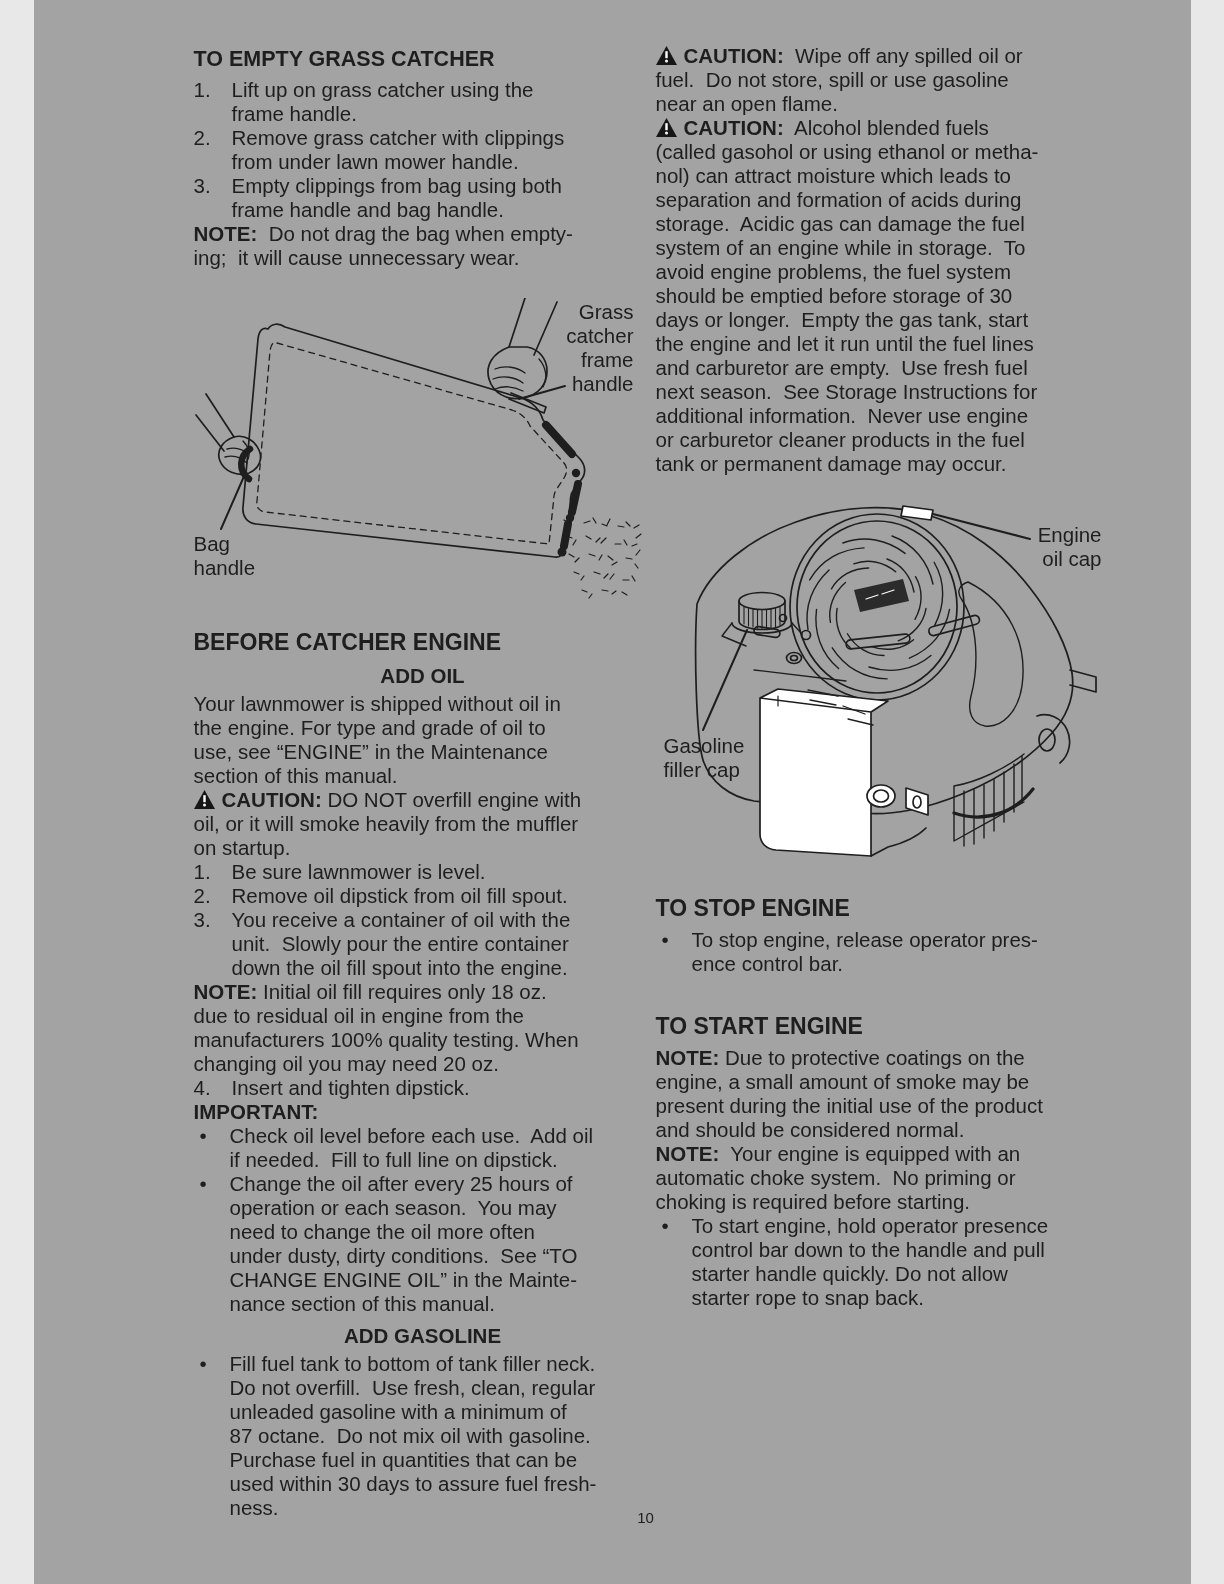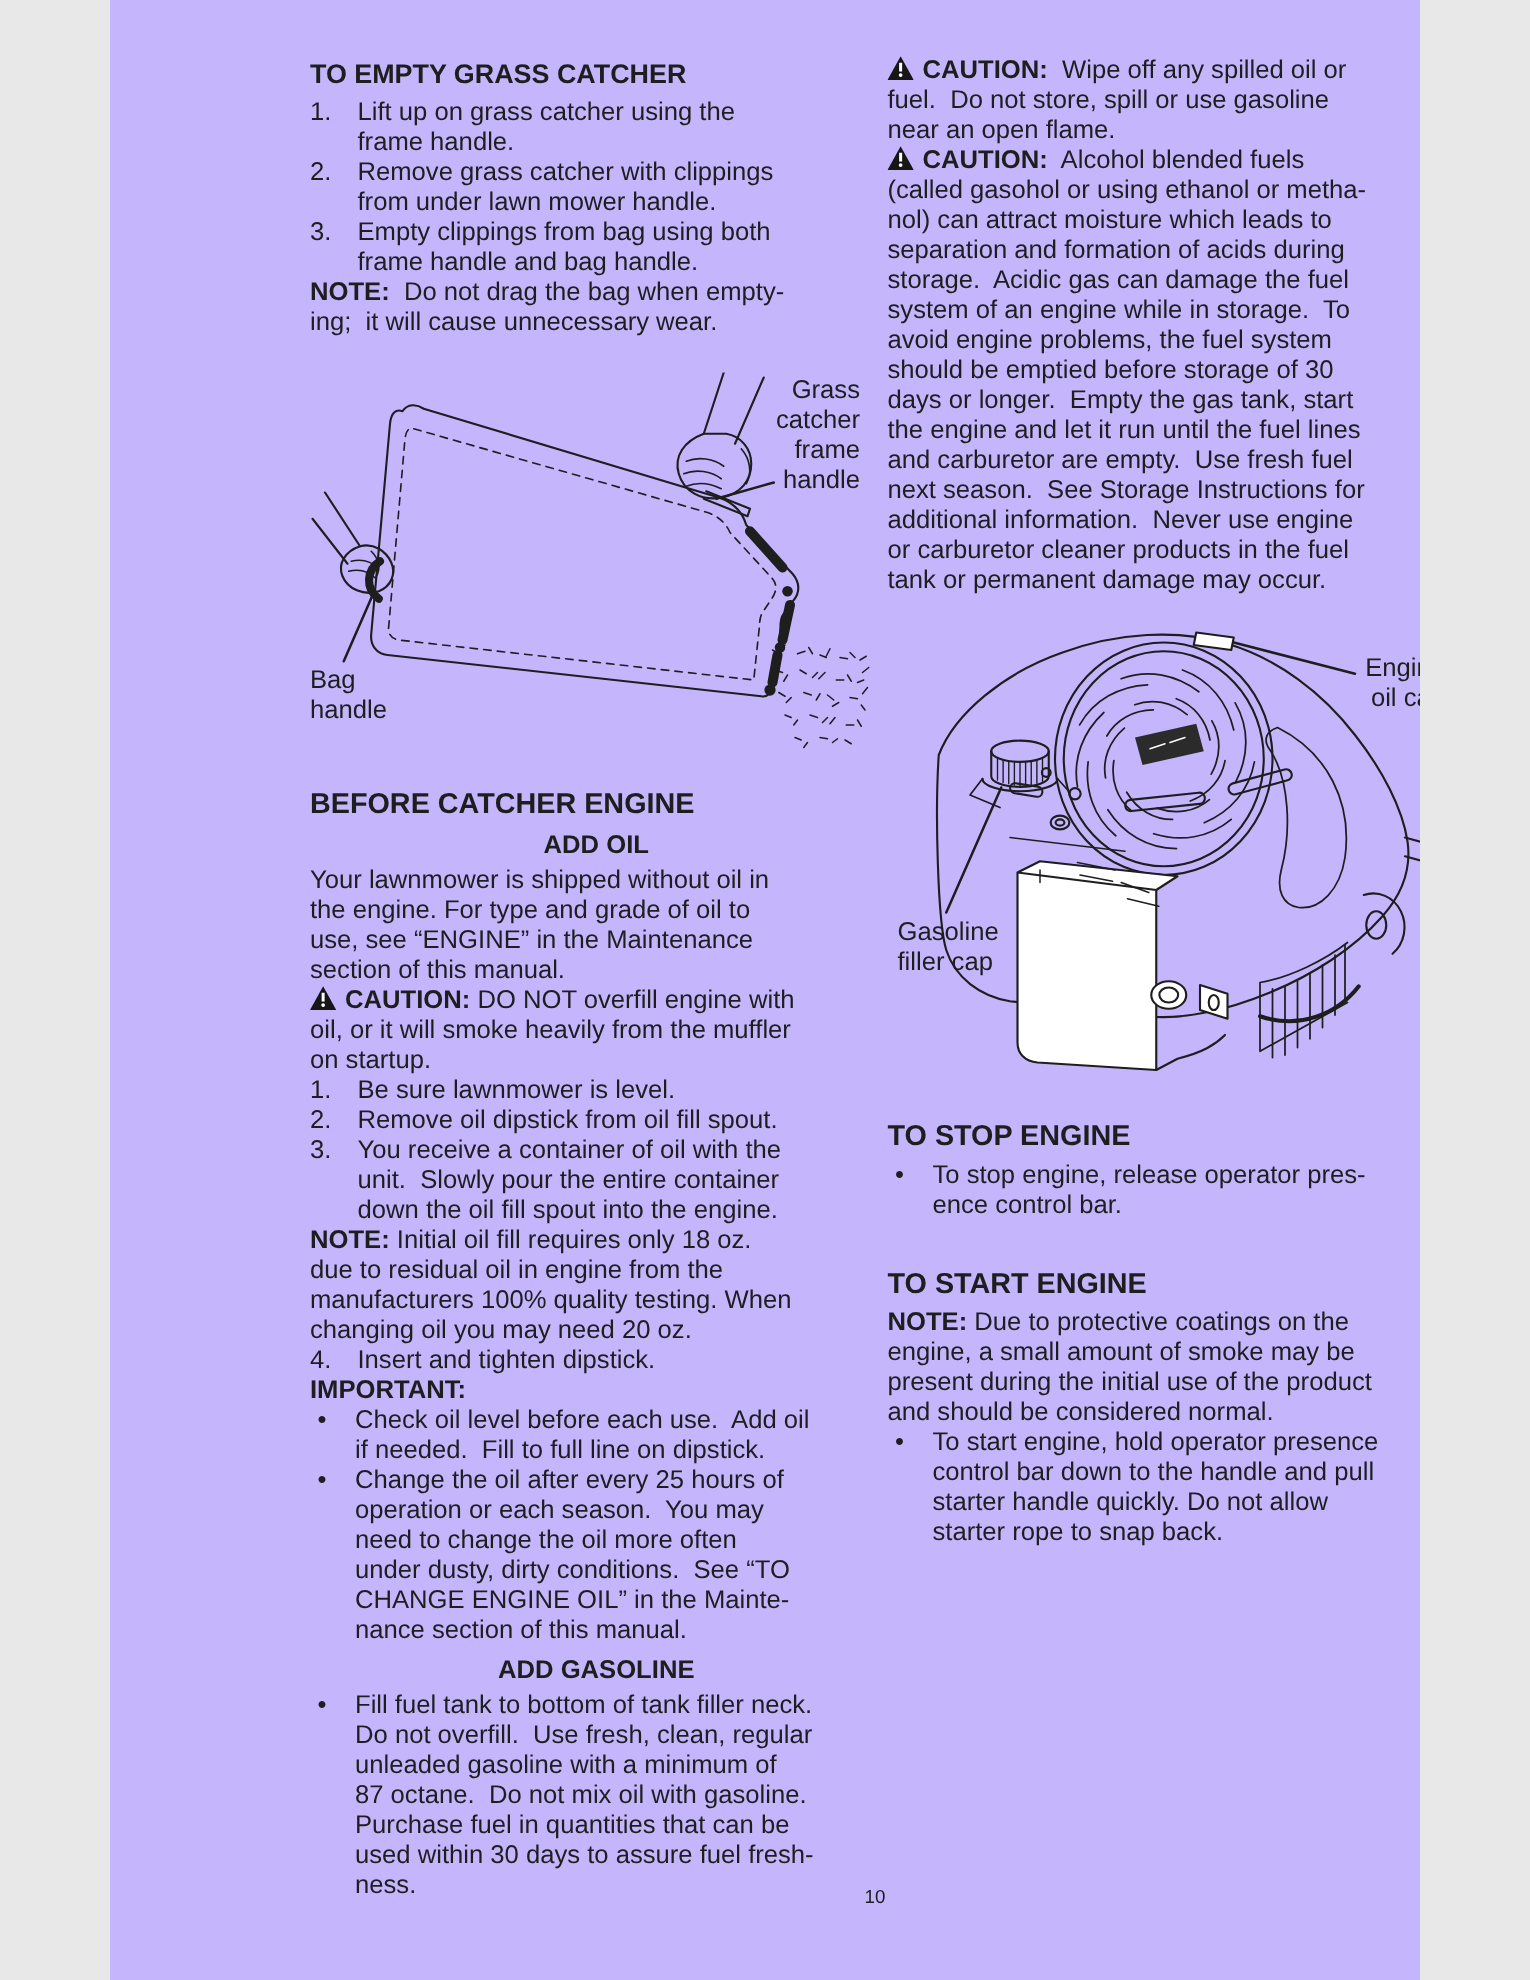--- a/index.html
+++ b/index.html
@@ -1,17 +1,17 @@
 <!DOCTYPE html>
 <html><head>
 <meta charset="utf-8">
 <style>
   html,body { margin:0; padding:0; background:#e8e8e8; }
   .page {
-    position:relative; width:1048px; height:1584px; background:#c4b5fd;
+    position:relative; width:1157px; height:1584px; background:#a3a3a3;
     margin:0 auto; font-family:"Liberation Sans", sans-serif; color:#1e1e1e;
     font-size:20.5px; line-height:24px; overflow:hidden;
   }
   .col { position:absolute; top:44px; }
   .col-left  { left:160px; width:458px; }
   .col-right { left:622px; width:484px; }
   .pre { white-space:pre-wrap; }
   .h1 { font-size:21.5px; line-height:30px; font-weight:bold; margin:0 0 4px 0; }
   .h2 { font-size:23px; line-height:28px; font-weight:bold; margin:0; }
   .h3 { font-size:20.5px; line-height:24px; font-weight:bold; margin:0 0 4px 0;text-align:center; }
@@ -294,20 +294,23 @@
 ence control bar.</span>
     </div>
 
     <div class="h2 h2gap spacer-start">TO START ENGINE</div>
 
     <div class="para"><b class="lead">NOTE:</b><span class="pre"> Due to protective coatings on the
 engine, a small amount of smoke may be
 present during the initial use of the product
 and should be considered normal.</span></div>
 
+    <div class="para"><b class="lead">NOTE:</b><span class="pre">  Your engine is equipped with an
+automatic choke system.  No priming or
+choking is required before starting.</span></div>
 
     <div class="li">
       <span class="bul">•</span>
       <span class="txt pre">To start engine, hold operator presence
 control bar down to the handle and pull
 starter handle quickly. Do not allow
 starter rope to snap back.</span>
     </div>
 
   </div>

